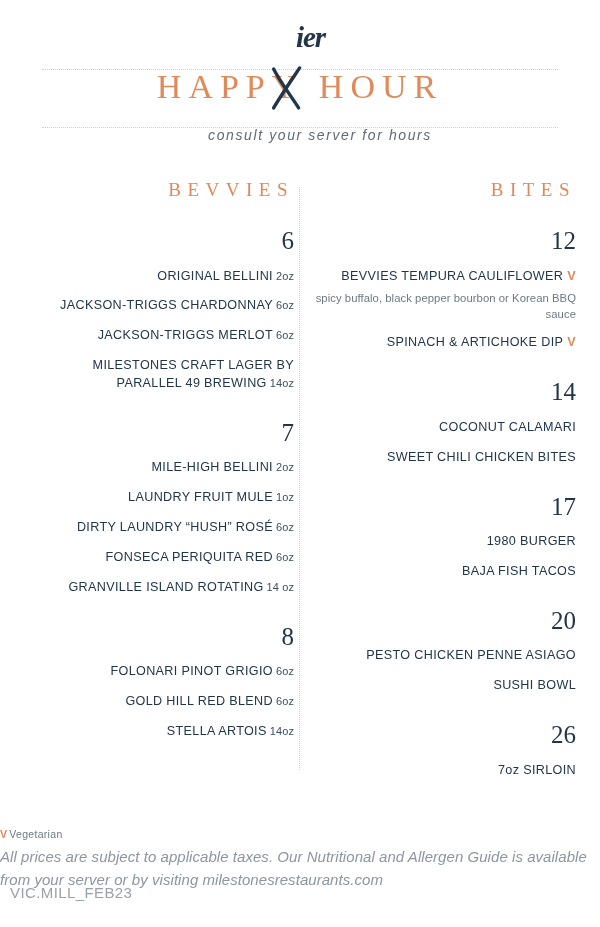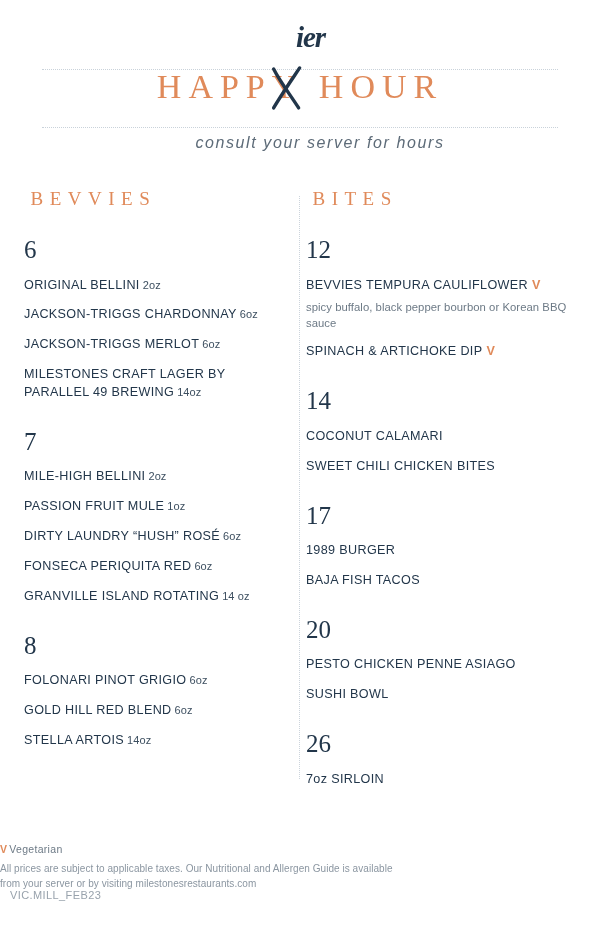--- a/index.html
+++ b/index.html
@@ -63,38 +63,38 @@
     font-style:italic;
     font-weight:700;
     font-size:29px;
     letter-spacing:-1px;
     color:#22364a;
     z-index:3;
     white-space:nowrap;
   }
   .subtitle {
     text-align:center;
-    margin-top:17px;
-    font-size:16px;
+    margin-top:10px;
+    font-size:14px;
     font-style:italic;
     letter-spacing:1.6px;
     color:#5d6b78;
     padding-left:40px;
   }
 
   
   .columns {
     position:relative;
     display:flex;
     margin-top:36px;
     padding:0 18px;
   }
   .col {
     flex:1 1 50%;
-    text-align:left;
+    text-align:right;
     padding:0 6px;
   }
   .divider {
     position:absolute;
     left:299px;
     top:8px;
     bottom:36px;
     width:1px;
     border-left:1px dotted #ccd4dc;
   }
@@ -154,30 +154,31 @@
     text-align:left;
   }
   .footer-veg {
     font-size:10.5px;
     color:#6d7a86;
     letter-spacing:0.3px;
     margin-bottom:6px;
   }
   .footer-veg .veg-mark { color:#e08a5a; font-weight:700; margin-right:2px; }
   .footer-legal {
-    font-size:10px;
+    font-size:15px;
     color:#8b96a1;
     line-height:1.5;
     letter-spacing:0.05px;
+    font-style:italic;
   }
   .code {
     position:absolute;
     left:10px;
     bottom:26px;
-    font-size:11px;
+    font-size:15px;
     color:#98a2ac;
     letter-spacing:0.4px;
   }
 </style>
 </head>
 <body>
 
 <div class="page">
 
   <div class="header">
@@ -204,21 +205,21 @@
           <div class="price-group">
             <div class="price">6</div>
             <div class="item"><span>ORIGINAL BELLINI</span><span class="size">2oz</span></div>
             <div class="item"><span>JACKSON-TRIGGS CHARDONNAY</span><span class="size">6oz</span></div>
             <div class="item"><span>JACKSON-TRIGGS MERLOT</span><span class="size">6oz</span></div>
             <div class="item two-line"><span>MILESTONES CRAFT LAGER BY PARALLEL 49 BREWING</span><span class="size">14oz</span></div>
           </div>
           <div class="price-group">
             <div class="price">7</div>
             <div class="item"><span>MILE-HIGH BELLINI</span><span class="size">2oz</span></div>
-            <div class="item"><span>PASSION FRUIT MULE</span><span class="size">1oz</span></div>
+            <div class="item"><span>LAUNDRY FRUIT MULE</span><span class="size">1oz</span></div>
             <div class="item"><span>DIRTY LAUNDRY “HUSH” ROSÉ</span><span class="size">6oz</span></div>
             <div class="item"><span>FONSECA PERIQUITA RED</span><span class="size">6oz</span></div>
             <div class="item"><span>GRANVILLE ISLAND ROTATING</span><span class="size">14 oz</span></div>
           </div>
           <div class="price-group">
             <div class="price">8</div>
             <div class="item"><span>FOLONARI PINOT GRIGIO</span><span class="size">6oz</span></div>
             <div class="item"><span>GOLD HILL RED BLEND</span><span class="size">6oz</span></div>
             <div class="item"><span>STELLA ARTOIS</span><span class="size">14oz</span></div>
           </div>
@@ -233,21 +234,21 @@
             <div class="desc">spicy buffalo, black pepper bourbon or Korean BBQ sauce</div>
             <div class="item"><span>SPINACH &amp; ARTICHOKE DIP</span><span class="veg">V</span></div>
           </div>
           <div class="price-group">
             <div class="price">14</div>
             <div class="item"><span>COCONUT CALAMARI</span></div>
             <div class="item"><span>SWEET CHILI CHICKEN BITES</span></div>
           </div>
           <div class="price-group">
             <div class="price">17</div>
-            <div class="item"><span>1989 BURGER</span></div>
+            <div class="item"><span>1980 BURGER</span></div>
             <div class="item"><span>BAJA FISH TACOS</span></div>
           </div>
           <div class="price-group">
             <div class="price">20</div>
             <div class="item"><span>PESTO CHICKEN PENNE ASIAGO</span></div>
             <div class="item"><span>SUSHI BOWL</span></div>
           </div>
           <div class="price-group">
             <div class="price">26</div>
             <div class="item"><span>7oz  SIRLOIN</span></div>

